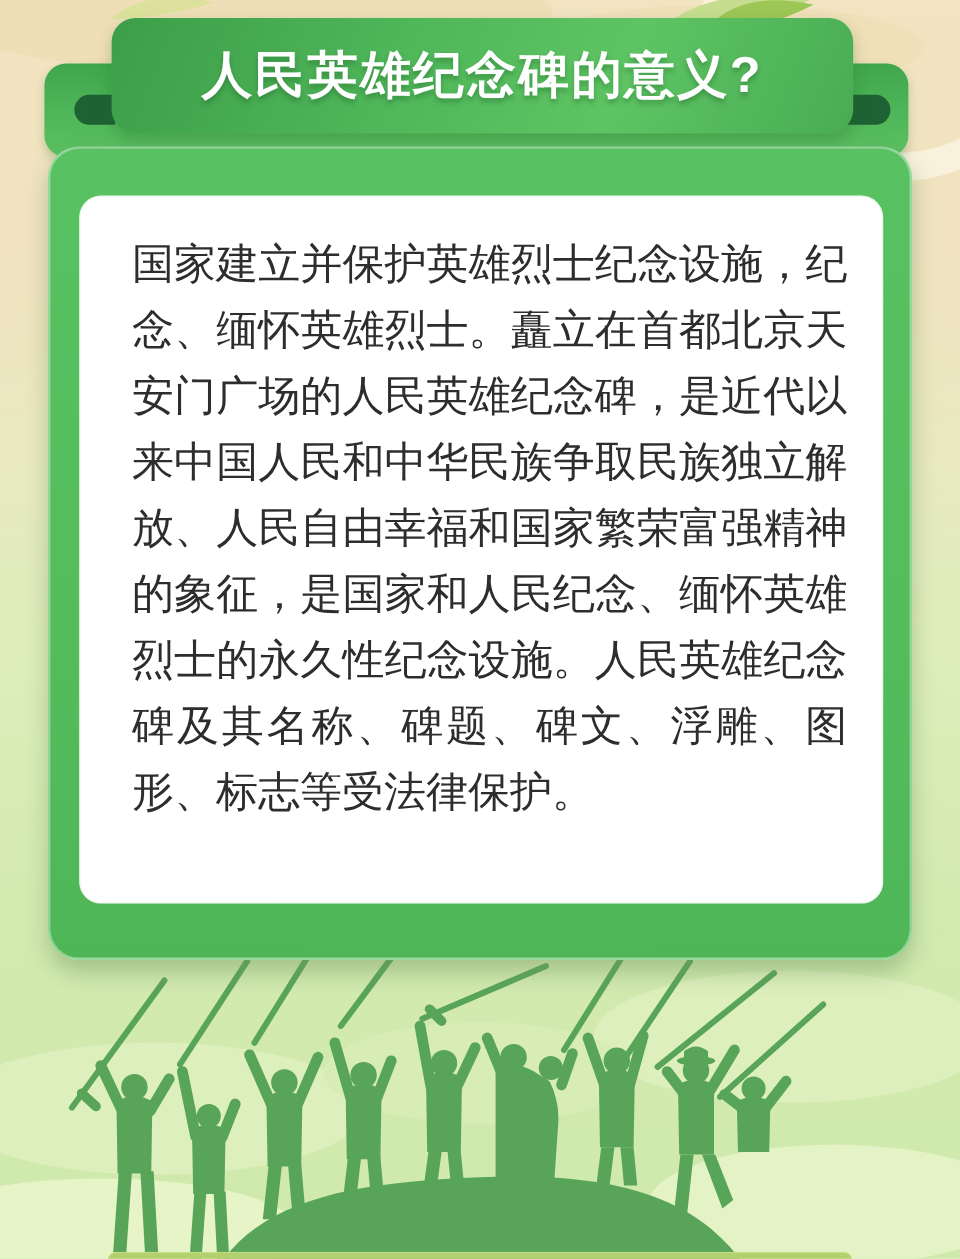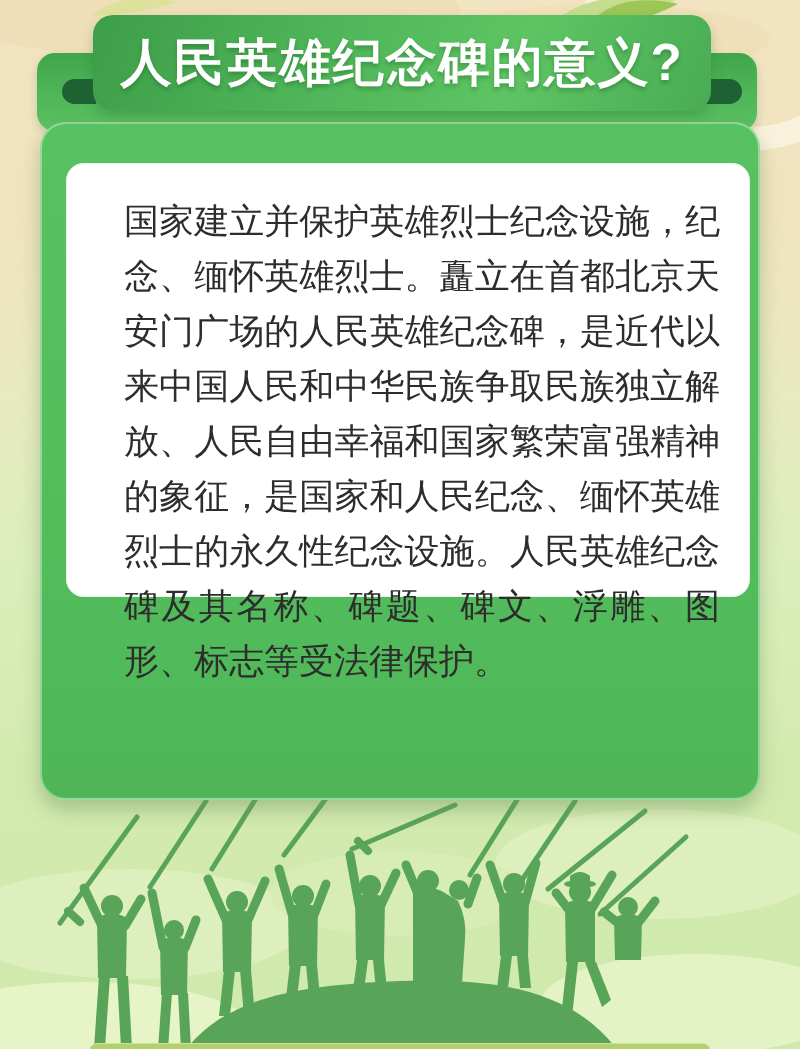--- a/index.html
+++ b/index.html
@@ -20,30 +20,30 @@
     background:linear-gradient(180deg,#3fa64c 0%,#4fb659 55%,#5cc162 100%);
     box-shadow:0 4px 8px rgba(60,120,60,.25);}
   .notch{position:absolute;background:#1e6234;height:25px;top:26px;}
   .notch-left{left:25px;width:34px;border-radius:13px 0 0 13px;}
   .notch-right{right:15px;width:38px;border-radius:0 13px 13px 0;}
   .title-plate{position:absolute;left:93px;top:15px;width:618px;height:96px;border-radius:20px;
     background:linear-gradient(112deg,#3d9e49 0%,#50b75a 40%,#5ec463 68%,#49ac54 100%);
     box-shadow:0 6px 12px rgba(40,100,40,.28);
     display:flex;align-items:center;justify-content:center;}
   .title-plate h1{
-    margin:0;color:#ffffff;font-size:51px;font-weight:bold;letter-spacing:2px;
+    margin:0;color:#ffffff;font-size:42px;font-weight:bold;letter-spacing:2px;
     text-shadow:0 3px 4px rgba(20,80,30,.35);}
 
   
   .panel{position:absolute;left:40px;top:122px;width:720px;height:678px;border-radius:26px;
     background:linear-gradient(180deg,#58c161 0%,#53bd5c 60%,#4eb657 100%);
     border:2px solid rgba(255,255,255,.38);box-sizing:border-box;
     box-shadow:0 10px 18px rgba(110,150,95,.45);}
-  .card{position:absolute;left:24px;top:39px;width:670px;height:434px;border-radius:18px;
-    background:#ffffff;box-shadow:inset 0 0 0 1px rgba(190,225,185,.35);padding-left:14px;}
+  .card{position:absolute;left:24px;top:39px;width:670px;height:590px;border-radius:18px;
+    background:#ffffff;box-shadow:inset 0 0 0 1px rgba(190,225,185,.35);}
   .card p{
     margin:0;padding:30px 30px 0 44px;
     font-size:35px;line-height:55px;color:#2d2d2d;
     text-align:justify;text-justify:inter-ideograph;}
 
   
   .illustration{position:absolute;left:0;top:789px;width:800px;height:260px;}
   .rifle{stroke:#58a458;stroke-width:5;stroke-linecap:round;}
   .rifle-thick{stroke:#58a458;stroke-width:8;stroke-linecap:round;}
   .arm{stroke:#58a458;stroke-width:9;stroke-linecap:round;fill:none;}

